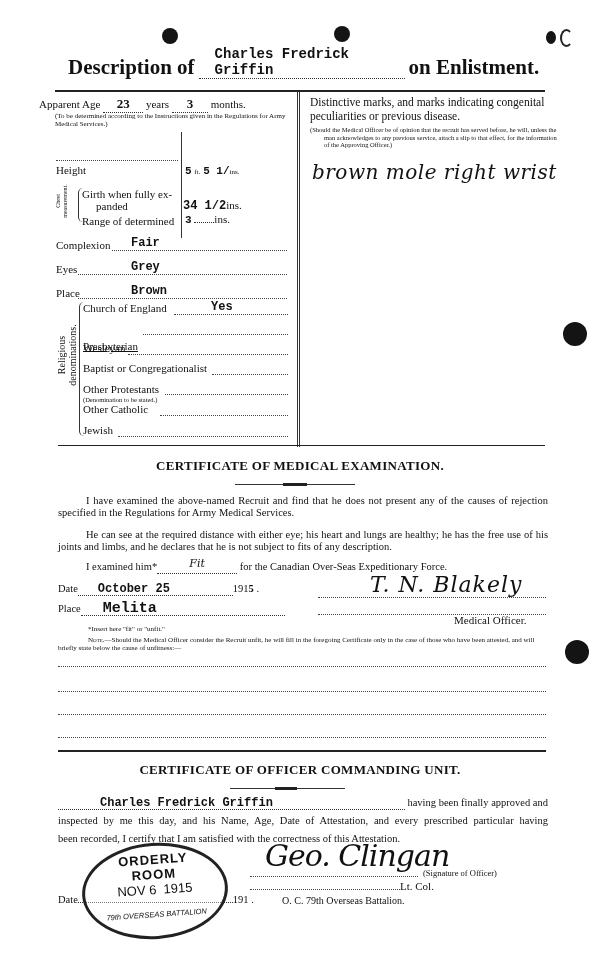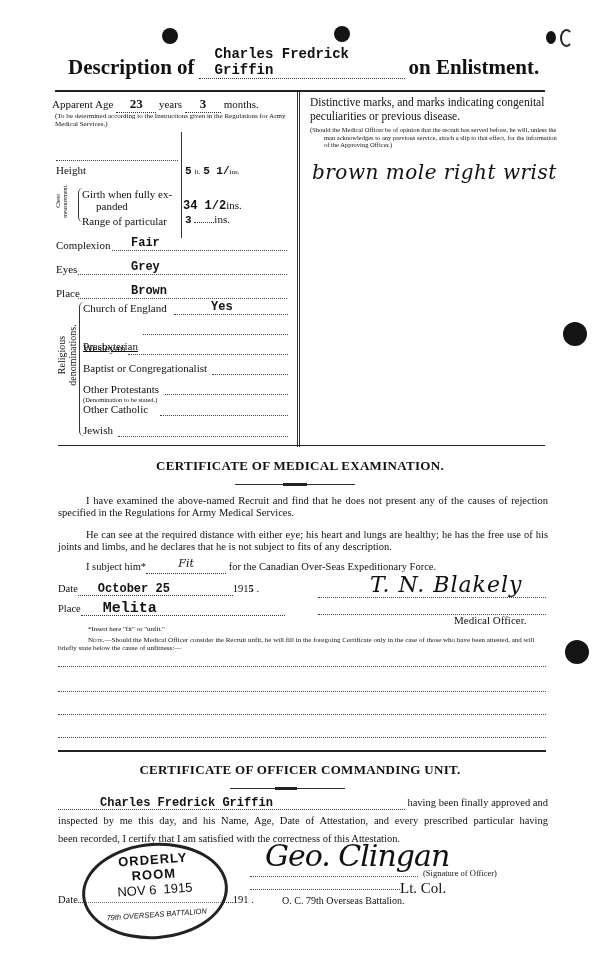--- a/index.html
+++ b/index.html
@@ -35,21 +35,21 @@
 <div class="abs" style="left:68px;top:46px;width:480px;height:30px;">
   <span class="title-xl">Description of</span>
   <span class="mono dots" style="font-size:14px;display:inline-block;width:190px;padding-left:16px;">Charles Fredrick Griffin</span>
   <span class="title-xl">on Enlistment.</span>
 </div>
 
 <div class="hr" style="left:55px;top:90px;width:490px;"></div>
 <div class="vr" style="left:297px;top:92px;height:355px;"></div>
 <div class="vr" style="left:299px;top:92px;height:355px;"></div>
 
-<div class="abs lbl" style="left:52px;top:96px;width:240px;">
+<div class="abs lbl" style="left:39px;top:96px;width:240px;">
   <span>Apparent Age</span>
   <span class="dots" style="display:inline-block;width:40px;text-align:center;"><b style="font-size:13px;">23</b></span>
   <span>years</span>
   <span class="dots" style="display:inline-block;width:36px;text-align:center;"><b style="font-size:13px;">3</b></span>
   <span>months.</span>
 </div>
 <div class="abs small" style="left:55px;top:112px;width:240px;">(To be determined according to the Instructions given in the Regulations for Army Medical Services.)</div>
 
 <div class="vr" style="left:181px;top:132px;height:106px;"></div>
 
@@ -61,21 +61,21 @@
   <b class="mono">5 1/</b><span class="small">ins.</span>
 </div>
 
 <div class="vert" style="left:55px;top:222px;font-size:6px;width:42px;line-height:7px;white-space:normal;text-align:center;">Chest measurement.</div>
 <div class="brace" style="left:78px;top:188px;width:4px;height:34px;"></div>
 <div class="abs lbl" style="left:82px;top:188px;">Girth when fully ex-</div>
 <div class="abs lbl" style="left:96px;top:200px;">panded</div>
 <div class="abs lbl" style="left:183px;top:199px;">
   <b class="mono" style="font-size:12px;text-align:right;">34 1/2</b><span>ins.</span>
 </div>
-<div class="abs lbl" style="left:82px;top:215px;">Range of particular</div>
+<div class="abs lbl" style="left:82px;top:215px;">Range of determined</div>
 <div class="abs lbl" style="left:185px;top:213px;">
   <b class="mono">3</b>
   <span class="dots" style="display:inline-block;width:20px;"></span><span>ins.</span>
 </div>
 
 <div class="dline" style="left:112px;top:250px;width:175px;"></div>
 <div class="abs lbl" style="left:56px;top:239px;">Complexion</div>
 <div class="abs mono" style="left:131px;top:236px;font-size:12px;">Fair</div>
 
 <div class="dline" style="left:78px;top:274px;width:209px;"></div>
@@ -127,21 +127,21 @@
 <div class="abs hand" style="left:312px;top:160px;font-size:20px;letter-spacing:0.5px;">brown mole right wrist</div>
 
 <div class="abs cert-title" style="left:60px;top:458px;width:480px;">CERTIFICATE OF MEDICAL EXAMINATION.</div>
 <div class="abs" style="left:235px;top:484px;width:120px;height:1px;background:#333;"></div>
 <div class="abs" style="left:283px;top:483px;width:24px;height:3px;background:#222;"></div>
 
 <div class="abs para" style="left:58px;top:495px;width:490px;text-indent:28px;text-align:justify;">I have examined the above-named Recruit and find that he does not present any of the causes of rejection specified in the Regulations for Army Medical Services.</div>
 <div class="abs para" style="left:58px;top:529px;width:490px;text-indent:28px;text-align:justify;">He can see at the required distance with either eye; his heart and lungs are healthy; he has the free use of his joints and limbs, and he declares that he is not subject to fits of any description.</div>
 
 <div class="abs para" style="left:86px;top:561px;width:460px;">
-  <span>I subject him*</span><span class="dots" style="display:inline-block;width:80px;text-align:center;position:relative;"><span class="hand" style="font-size:11px;position:relative;top:-3px;">Fit</span></span>
+  <span>I examined him*</span><span class="dots" style="display:inline-block;width:80px;text-align:center;position:relative;"><span class="hand" style="font-size:11px;position:relative;top:-3px;">Fit</span></span>
   <span>for the Canadian Over-Seas Expeditionary Force.</span>
 </div>
 
 <div class="abs para" style="left:58px;top:583px;">
   <span>Date</span><span class="dots" style="display:inline-block;width:135px;padding-left:20px;"><span class="mono" style="font-size:12px;">October 25</span></span><span>191</span><b>5</b> .
 </div>
 <div class="dline" style="left:318px;top:597px;width:228px;"></div>
 <div class="abs hand" style="left:370px;top:572px;font-size:22px;letter-spacing:1px;">T. N. Blakely</div>
 
 <div class="abs para" style="left:58px;top:603px;">
@@ -169,21 +169,21 @@
 <div class="abs para" style="left:58px;top:797px;width:490px;">
   <span class="dots" style="display:inline-block;width:305px;padding-left:42px;"><span class="mono" style="font-size:12px;">Charles Fredrick Griffin</span></span><span style="float:right;">having been finally approved and</span>
 </div>
 <div class="abs para" style="left:58px;top:815px;width:490px;text-align:justify;text-align-last:justify;">inspected by me this day, and his Name, Age, Date of Attestation, and every prescribed particular having</div>
 <div class="abs para" style="left:58px;top:833px;width:490px;">been recorded, I certify that I am satisfied with the correctness of this Attestation.</div>
 
 <div class="abs hand" style="left:265px;top:838px;font-size:30px;letter-spacing:-1px;">Geo. Clingan</div>
 <div class="dline" style="left:250px;top:876px;width:168px;"></div>
 <div class="abs small" style="left:423px;top:869px;font-size:8.5px;">(Signature of Officer)</div>
 <div class="dline" style="left:250px;top:889px;width:150px;"></div>
-<div class="abs" style="left:400px;top:880px;font-size:15px;">Lt. Col.</div>
+<div class="abs" style="left:400px;top:880px;font-size:11px;">Lt. Col.</div>
 <div class="abs" style="left:282px;top:895px;font-size:10px;">O. C. 79th Overseas Battalion.</div>
 
 <div class="abs para" style="left:58px;top:894px;">
   <span>Date</span><span class="dots" style="display:inline-block;width:155px;"></span><span>191</span> .
 </div>
 
 <div class="stamp" style="left:82px;top:843px;width:140px;height:90px;transform:rotate(-4deg);background:rgba(255,255,255,0.35);">
   <div class="abs" style="left:14px;top:6px;width:112px;text-align:center;font-family:'Liberation Sans',sans-serif;font-weight:bold;font-size:13px;letter-spacing:1px;">ORDERLY ROOM</div>
   <div class="abs" style="left:14px;top:36px;width:112px;text-align:center;font-family:'Liberation Sans',sans-serif;font-size:13px;white-space:pre;">NOV 6  1915</div>
   <div class="abs" style="left:10px;top:64px;width:120px;text-align:center;font-family:'Liberation Sans',sans-serif;font-size:7.5px;font-style:italic;">79th OVERSEAS BATTALION</div>

